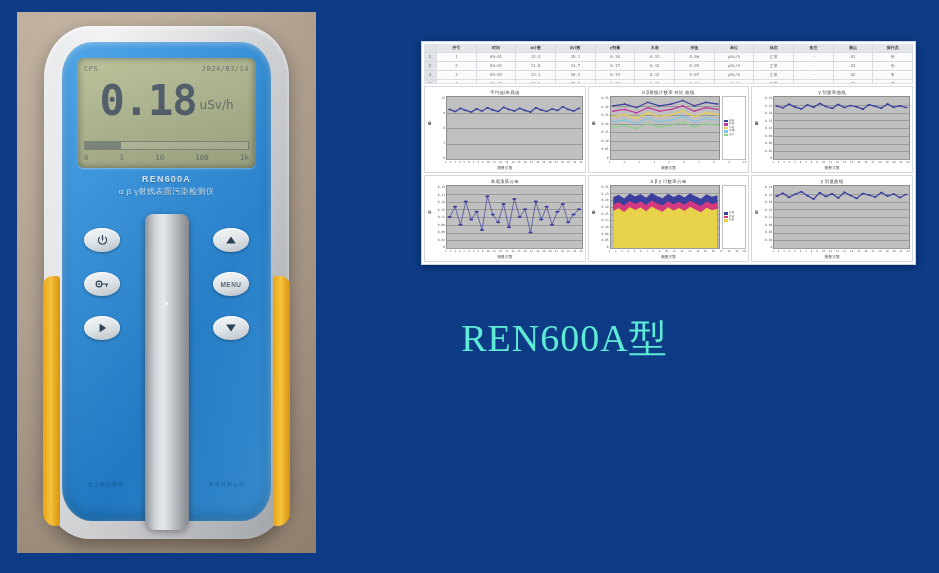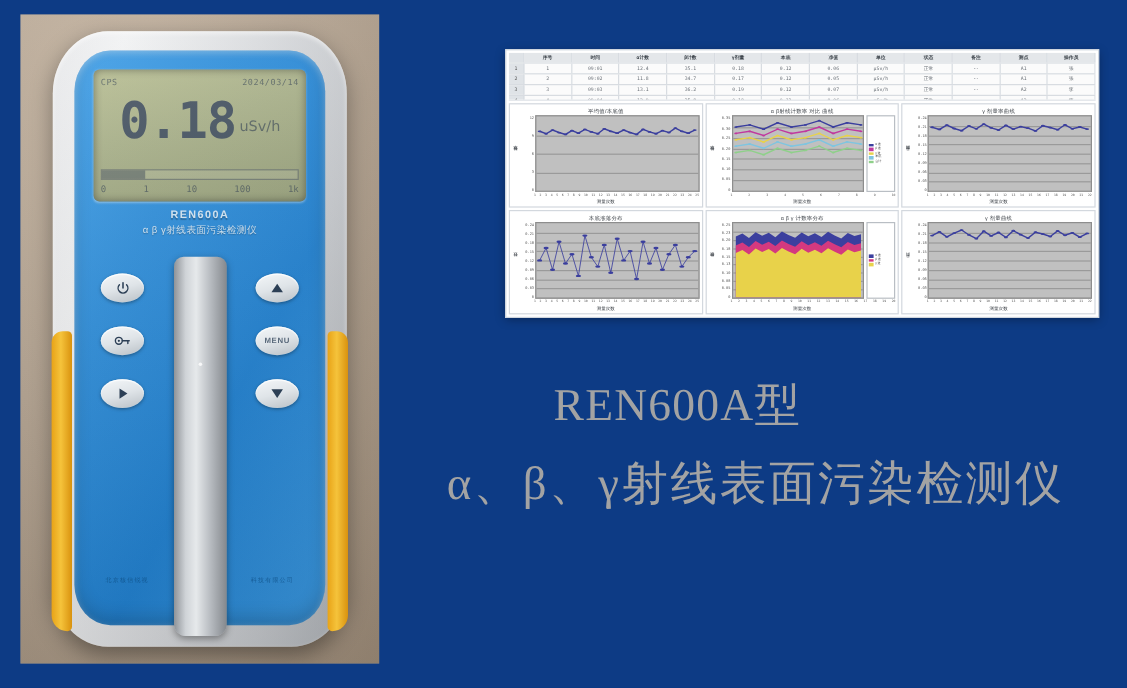--- a/index.html
+++ b/index.html
@@ -206,21 +206,21 @@
   .xticks{
     display:flex;justify-content:space-between;
     font-size:2.6px;color:#555;padding:0 2px 0 20px;
     font-family:"DejaVu Sans Mono",monospace;
   }
   .xlab{font-size:3.8px;text-align:center;color:#3a3f45;padding:1px 0 2px;}
 
   
   .headline{
     position:absolute;left:320px;top:318px;width:619px;
-    color:#a3a3a3;text-align:center;
+    color:#5eead4;text-align:center;
   }
   .h-model{
     font-family:"Liberation Serif",serif;
     font-size:38px;letter-spacing:1px;line-height:1.1;
     margin-left:-130px;
   }
   .h-sub{
     font-family:"Liberation Serif",serif;
     font-size:39px;line-height:1.15;margin-top:22px;letter-spacing:2px;
   }
@@ -885,16 +885,15 @@
             <span>21</span>
             <span>22</span>
           </div>
           <div class="xlab">测量次数</div>
         </div>
       </div>
   </div>
 
   <div class="headline">
     <div class="h-model">REN600A型</div>
-    <div class="h-sub">α、β、γ射线表面污染检测仪</div>
   </div>
 
 </div>
 
 </body></html>

